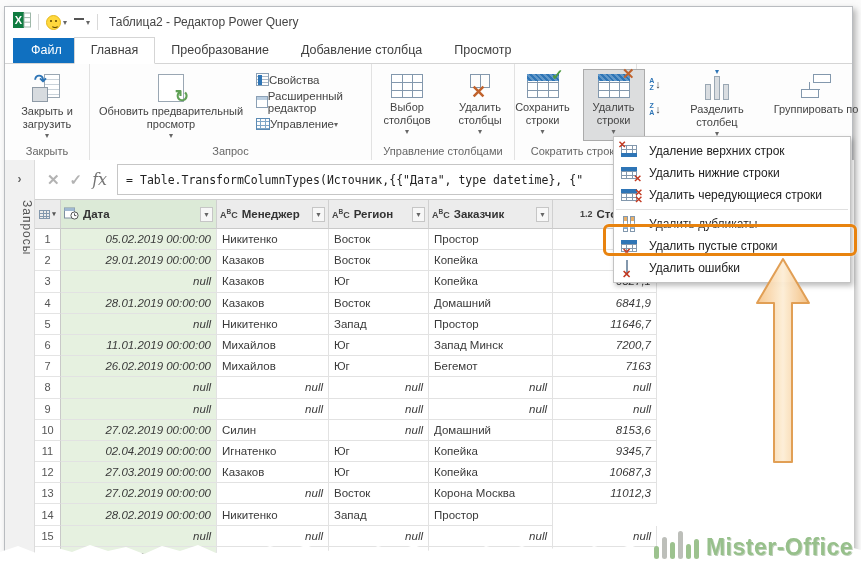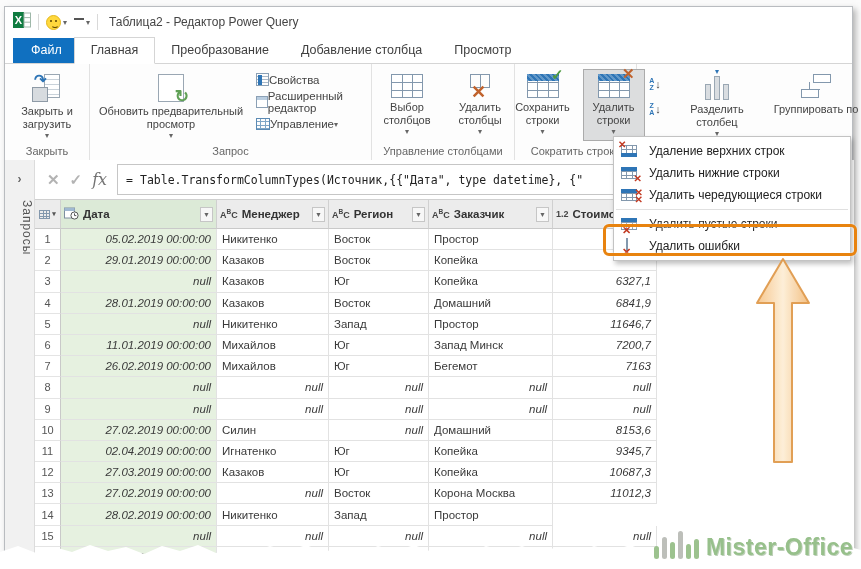--- a/index.html
+++ b/index.html
@@ -117,21 +117,21 @@
       repeating-linear-gradient(to right, transparent 0 2.6px, #8398ad 2.6px 3.6px),
       repeating-linear-gradient(to bottom, transparent 0 2px, #8398ad 2px 3px); }
   .sa-dd { font-size:7px; color:#555; }
   .hname { flex:1; overflow:hidden; white-space:nowrap; }
   .fdrop { width:13px; height:15px; border:1px solid #c6c6c6; background:#f7f7f7; color:#666; font-size:7px;
            display:flex; align-items:center; justify-content:center; cursor:default; }
   .c0 { width:156px; } .c1 { width:112px; } .c2 { width:100px; } .c3 { width:124px; } .c4 { width:104px; }
   .th.hdate { background:#dcead7; }
   .abc { font-size:9px; font-weight:bold; color:#444; white-space:nowrap; }
   .abc sup { font-size:6.5px; }
-  .num-ic { font-size:9px; font-weight:bold; color:#444; }
+  .num-ic { font-size:9px; font-weight:bold; color:#444;margin-left:24px; }
   .trow { display:flex; height:21.2px; }
   .tnum { width:26px; text-align:center; font-size:11px; color:#555; border-right:1px solid #c9c9c9; border-bottom:1px solid #e4e4e4;
           display:flex; align-items:center; justify-content:center; background:#fff; }
   .tcell { font-size:11.5px; color:#3a3a3a; border-right:1px solid #e2e2e2; border-bottom:1px solid #e2e2e2;
            padding:0 5px; display:flex; align-items:center; white-space:nowrap; overflow:hidden; }
   .tcell.datecol { background:#e6f1e0; }
   .tcell.num { justify-content:flex-end; font-style:italic; }
 
   
   .menu { position:absolute; left:608px; top:129px; width:238px; background:#fff; border:1px solid #c3c3c3;
@@ -530,20 +530,29 @@
         <span class="micon">
             <span class="mgrid bluetop"></span>
             <span class="mx r2">✕</span>
             <span class="mx r3">✕</span>
           </span>
         <span>Удалить чередующиеся строки</span>
       </div>
       <div class="msep"></div>
       <div class="mitem">
         <span class="micon">
+            <span class="dupbars">
+              <i></i>
+              <i></i>
+            </span>
+          </span>
+        <span>Удалить дубликаты</span>
+      </div>
+      <div class="mitem">
+        <span class="micon">
             <span class="mgrid bluetop"></span>
             <span class="mx bl">✕</span>
           </span>
         <span>Удалить пустые строки</span>
       </div>
       <div class="mitem">
         <span class="micon">
             <span class="flagbar"></span>
             <span class="mx bl">✕</span>
           </span>

